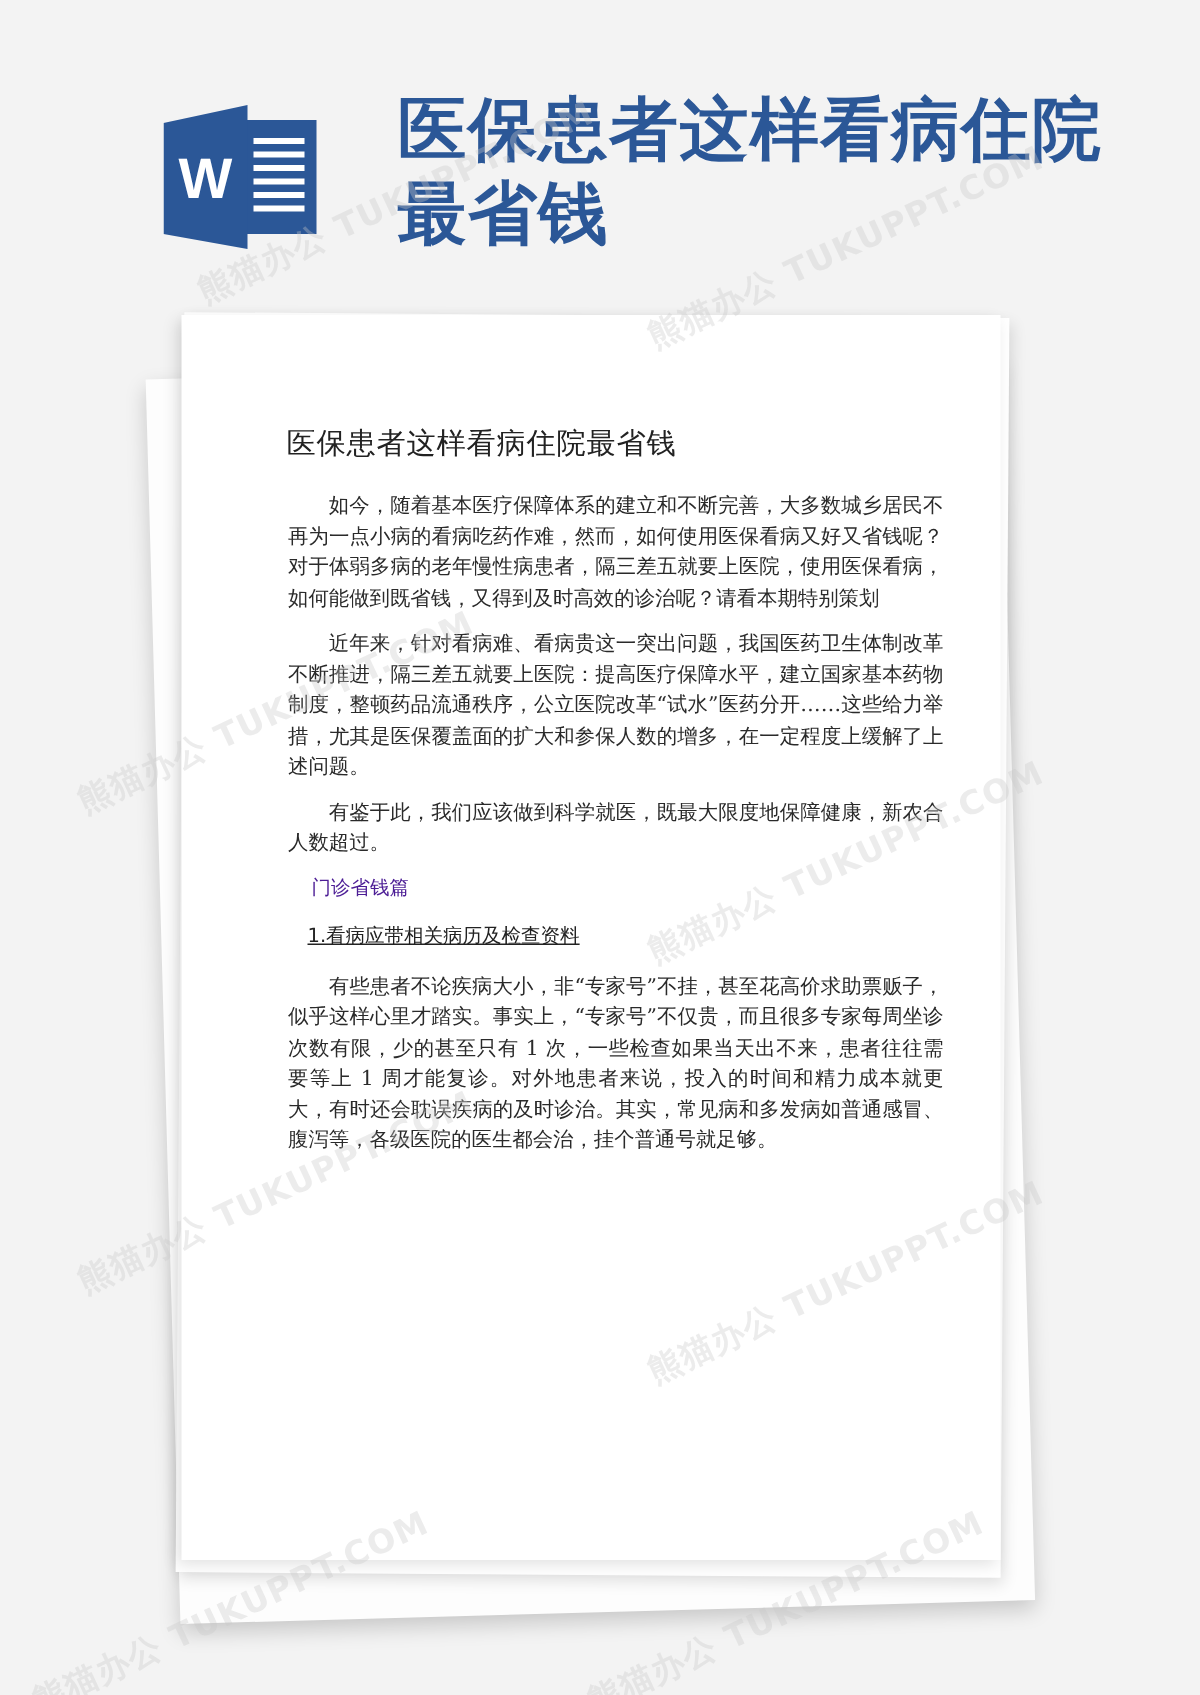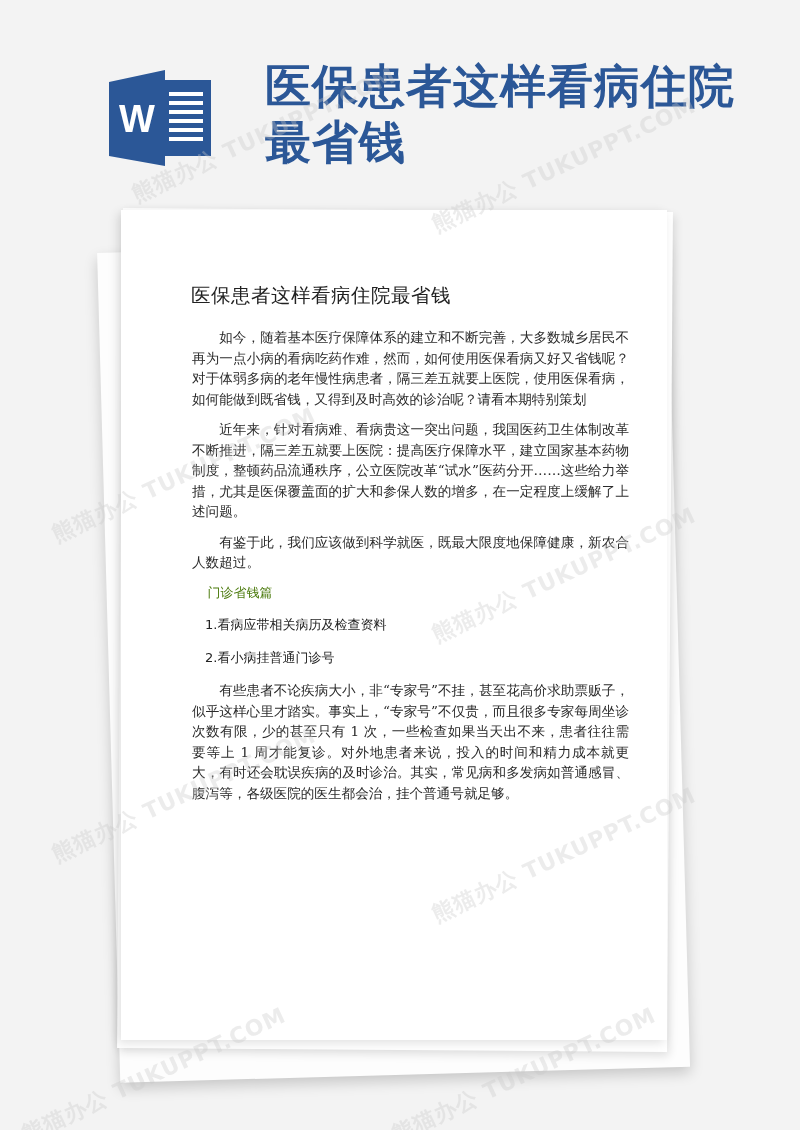--- a/index.html
+++ b/index.html
@@ -42,22 +42,22 @@
       position: absolute; left: 191px; top: 282px;
       font-size: 19.5px; color: #222; letter-spacing: 0.5px;
       font-family: "DejaVu Sans", "Liberation Sans", sans-serif;
     }
     .doc-body {
       position: absolute; left: 192px; top: 327px; width: 437px;
       font-size: 13.6px; line-height: 20.5px; color: #2a2a2a;
       text-align: justify; text-justify: inter-character;
     }
     .doc-body p { text-indent: 2em; margin-bottom: 10px; }
-    .doc-body p.heading { text-indent: 1.2em; font-family: "DejaVu Sans","Liberation Sans",sans-serif; font-size: 13px; color: #4d7c0f; margin-bottom: 12px; }
-    .doc-body p.subheading { text-indent: 1em; font-family: "DejaVu Sans","Liberation Sans",sans-serif; font-size: 13px; color: #222; margin-bottom: 12px; }
+    .doc-body p.heading { text-indent: 1.2em; font-family: "DejaVu Sans","Liberation Sans",sans-serif; font-size: 13px; color: #4c1d95; margin-bottom: 12px; }
+    .doc-body p.subheading { text-indent: 1em; font-family: "DejaVu Sans","Liberation Sans",sans-serif; font-size: 13px; color: #222; margin-bottom: 12px; text-decoration: underline; }
 
     
     .wm {
       position: absolute; color: rgba(200,200,200,0.35);
       font-family: "DejaVu Sans", "Liberation Sans", sans-serif;
       font-size: 22px; font-weight: bold; white-space: nowrap;
       transform: rotate(-25deg); pointer-events: none;
       letter-spacing: 1px;
     }
   </style>
@@ -89,21 +89,20 @@
   <div class="sheet-front"></div>
 
   <div class="doc-title">医保患者这样看病住院最省钱</div>
 
   <div class="doc-body">
     <p>如今，随着基本医疗保障体系的建立和不断完善，大多数城乡居民不再为一点小病的看病吃药作难，然而，如何使用医保看病又好又省钱呢？对于体弱多病的老年慢性病患者，隔三差五就要上医院，使用医保看病，如何能做到既省钱，又得到及时高效的诊治呢？请看本期特别策划</p>
     <p>近年来，针对看病难、看病贵这一突出问题，我国医药卫生体制改革不断推进，隔三差五就要上医院：提高医疗保障水平，建立国家基本药物制度，整顿药品流通秩序，公立医院改革“试水”医药分开……这些给力举措，尤其是医保覆盖面的扩大和参保人数的增多，在一定程度上缓解了上述问题。</p>
     <p>有鉴于此，我们应该做到科学就医，既最大限度地保障健康，新农合人数超过。</p>
     <p class="heading">门诊省钱篇</p>
     <p class="subheading">1.看病应带相关病历及检查资料</p>
-    <p class="subheading">2.看小病挂普通门诊号</p>
     <p>有些患者不论疾病大小，非“专家号”不挂，甚至花高价求助票贩子，似乎这样心里才踏实。事实上，“专家号”不仅贵，而且很多专家每周坐诊次数有限，少的甚至只有 1 次，一些检查如果当天出不来，患者往往需要等上 1 周才能复诊。对外地患者来说，投入的时间和精力成本就更大，有时还会耽误疾病的及时诊治。其实，常见病和多发病如普通感冒、腹泻等，各级医院的医生都会治，挂个普通号就足够。</p>
   </div>
 
   <div class="wm" style="left:120px; top:120px;">熊猫办公 TUKUPPT.COM</div>
   <div class="wm" style="left:420px; top:150px;">熊猫办公 TUKUPPT.COM</div>
   <div class="wm" style="left:40px; top:460px;">熊猫办公 TUKUPPT.COM</div>
   <div class="wm" style="left:420px; top:560px;">熊猫办公 TUKUPPT.COM</div>
   <div class="wm" style="left:40px; top:780px;">熊猫办公 TUKUPPT.COM</div>
   <div class="wm" style="left:420px; top:840px;">熊猫办公 TUKUPPT.COM</div>
   <div class="wm" style="left:10px; top:1060px;">熊猫办公 TUKUPPT.COM</div>

